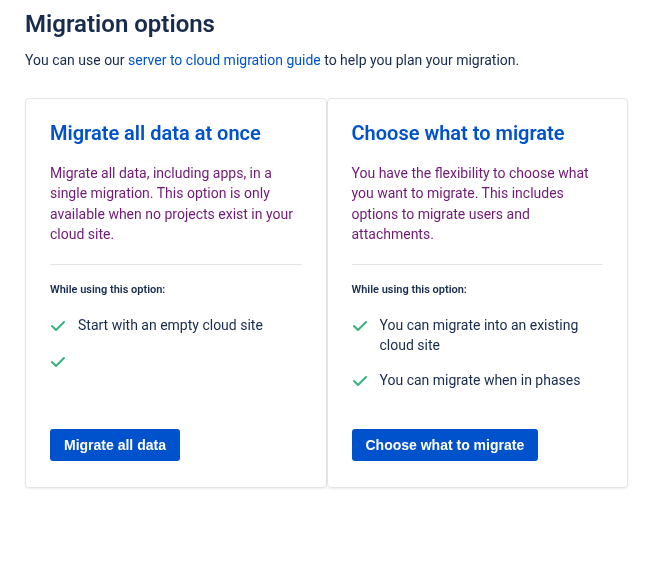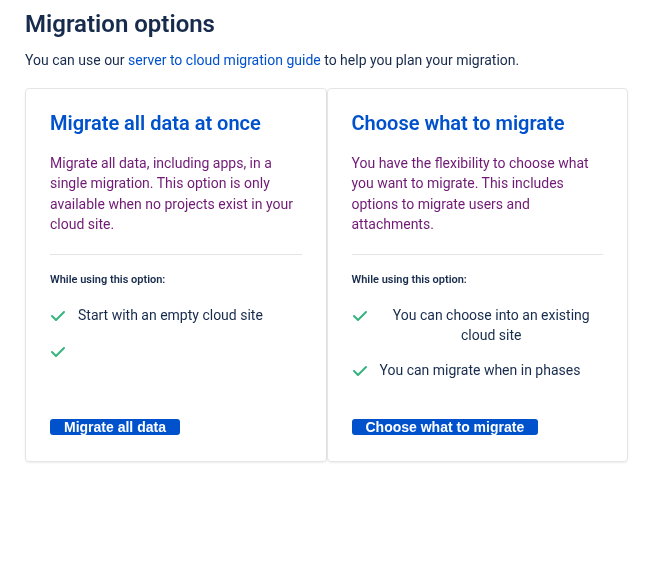--- a/index.html
+++ b/index.html
@@ -11,21 +11,21 @@
     }
     .page-title {
       font-size: 24px;
       font-weight: 600;
       color: #172B4D;
       margin-bottom: 14px;
     }
     .intro-text {
       font-size: 14px;
       color: #172B4D;
-      margin-bottom: 20px;
+      margin-bottom: 30px;
     }
     .intro-text a {
       color: #0052CC;
       text-decoration: none;
     }
     .cards {
       display: flex;
     }
     .card {
       flex: 1;
@@ -64,38 +64,37 @@
       margin-bottom: 22px;
     }
     .benefits-list li {
       display: flex;
       align-items: flex-start;
       gap: 12px;
       font-size: 14px;
       line-height: 1.4;
       margin-bottom: 16px;
       color: #172B4D;
-      text-align: center;
     }
     .check-icon {
       flex-shrink: 0;
       width: 16px;
       height: 16px;
       margin-top: 2px;
     }
     .check-icon svg { display: block; }
     .card-button {
       align-self: flex-start;
       background: #0052CC;
       color: #fff;
       border: none;
       border-radius: 3px;
       font-size: 14px;
       font-weight: 600;
-      padding: 0 14px;
+      padding: 8px 14px;
       cursor: pointer;
       margin-top: auto;
     }
   </style>
 </head>
 <body>
 
 <h1 class="page-title">Migration options</h1>
 
 <p class="intro-text">
@@ -134,21 +133,21 @@
     <p class="card-desc">You have the flexibility to choose what you want to migrate. This includes options to migrate users and attachments.</p>
     <hr class="divider">
     <div class="benefits-heading">While using this option:</div>
     <ul class="benefits-list">
       <li>
         <span class="check-icon">
           <svg width="16" height="16" viewBox="0 0 16 16">
               <path d="M2 8 L6 12 L14 4" stroke="#36B37E" stroke-width="2" fill="none" stroke-linecap="round" stroke-linejoin="round"></path>
             </svg>
         </span>
-        <span>You can choose into an existing cloud site</span>
+        <span>You can migrate into an existing cloud site</span>
       </li>
       <li>
         <span class="check-icon">
           <svg width="16" height="16" viewBox="0 0 16 16">
               <path d="M2 8 L6 12 L14 4" stroke="#36B37E" stroke-width="2" fill="none" stroke-linecap="round" stroke-linejoin="round"></path>
             </svg>
         </span>
         <span>You can migrate when in phases</span>
       </li>
     </ul>

